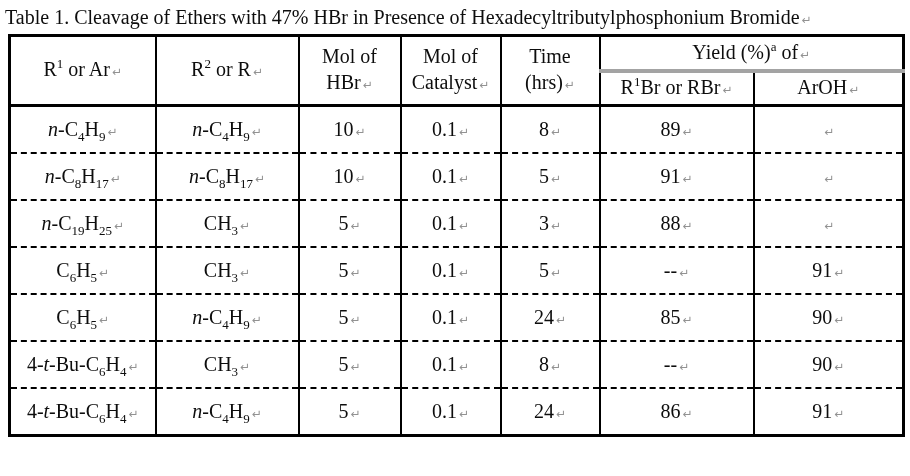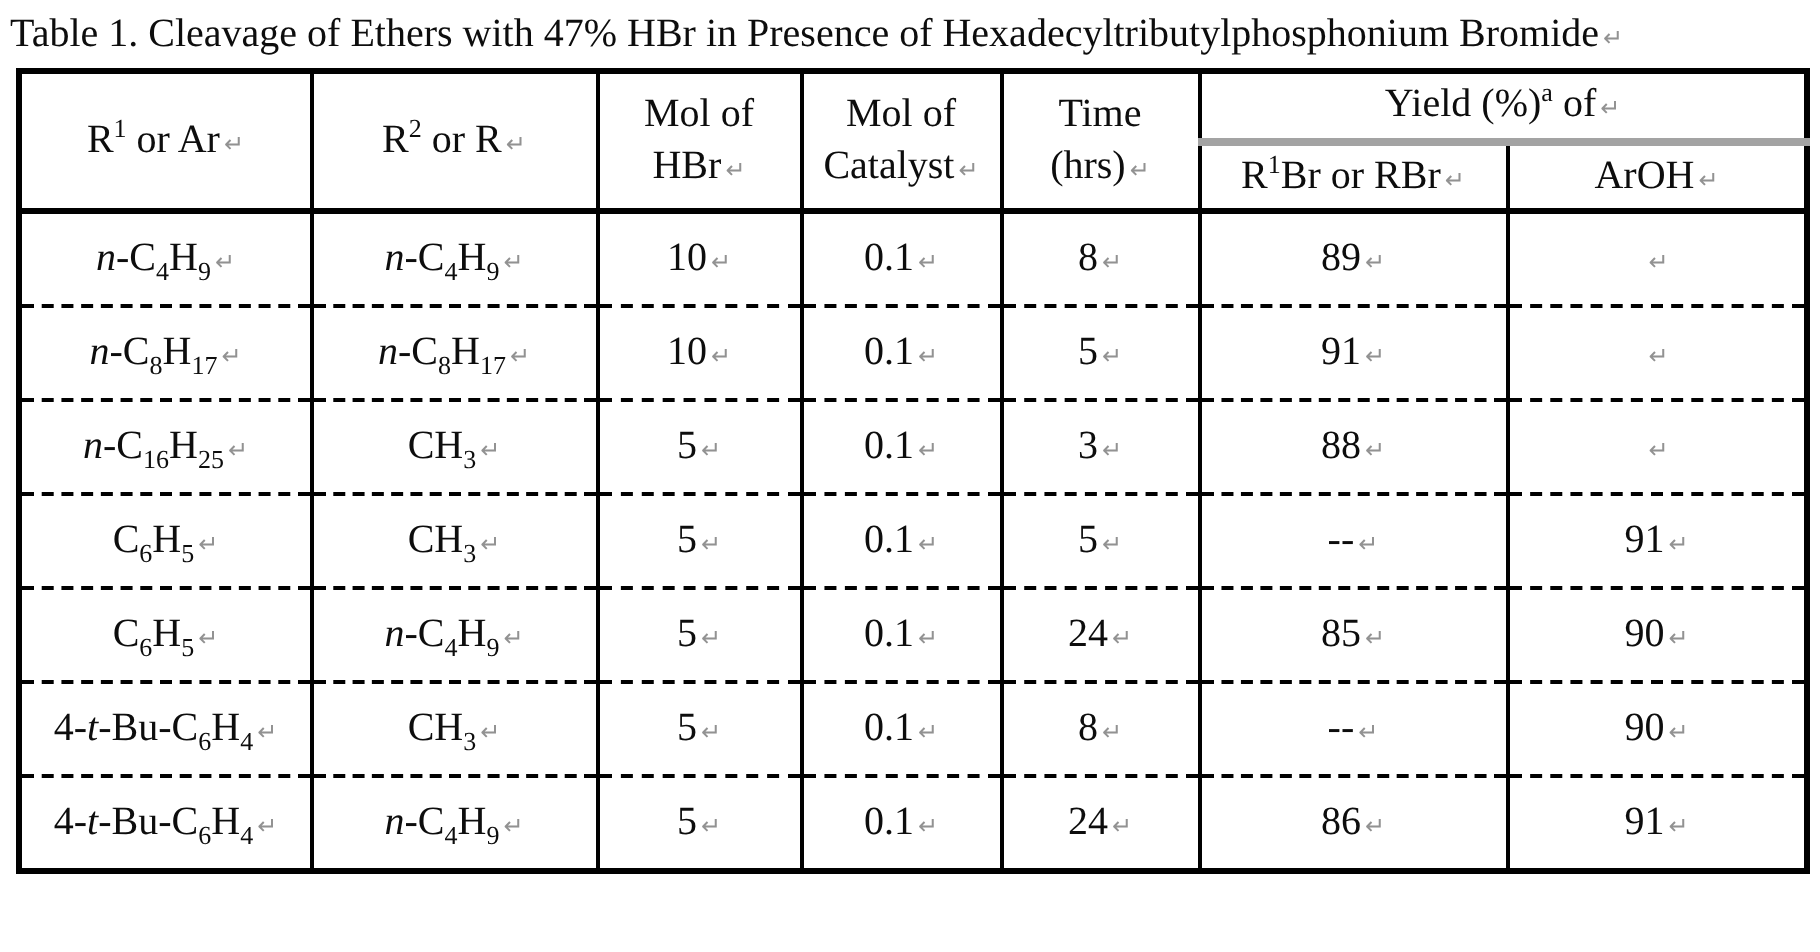--- a/index.html
+++ b/index.html
@@ -93,21 +93,21 @@
         <tr>
           <td><i>n</i>-C<sub>8</sub>H<sub>17</sub><span class="rmark">↵</span></td>
           <td><i>n</i>-C<sub>8</sub>H<sub>17</sub><span class="rmark">↵</span></td>
           <td>10<span class="rmark">↵</span></td>
           <td>0.1<span class="rmark">↵</span></td>
           <td>5<span class="rmark">↵</span></td>
           <td>91<span class="rmark">↵</span></td>
           <td><span class="rmark">↵</span></td>
         </tr>
         <tr>
-          <td><i>n</i>-C<sub>16</sub>H<sub>25</sub><span class="rmark">↵</span></td>
+          <td><i>n</i>-C<sub>19</sub>H<sub>25</sub><span class="rmark">↵</span></td>
           <td>CH<sub>3</sub><span class="rmark">↵</span></td>
           <td>5<span class="rmark">↵</span></td>
           <td>0.1<span class="rmark">↵</span></td>
           <td>3<span class="rmark">↵</span></td>
           <td>88<span class="rmark">↵</span></td>
           <td><span class="rmark">↵</span></td>
         </tr>
         <tr>
           <td>C<sub>6</sub>H<sub>5</sub><span class="rmark">↵</span></td>
           <td>CH<sub>3</sub><span class="rmark">↵</span></td>

